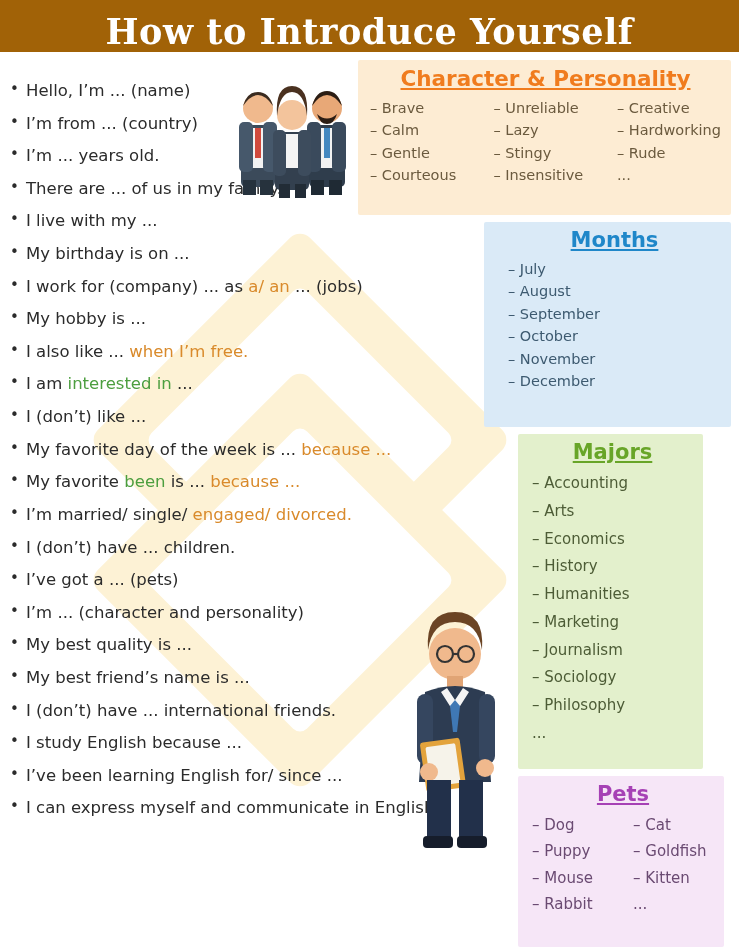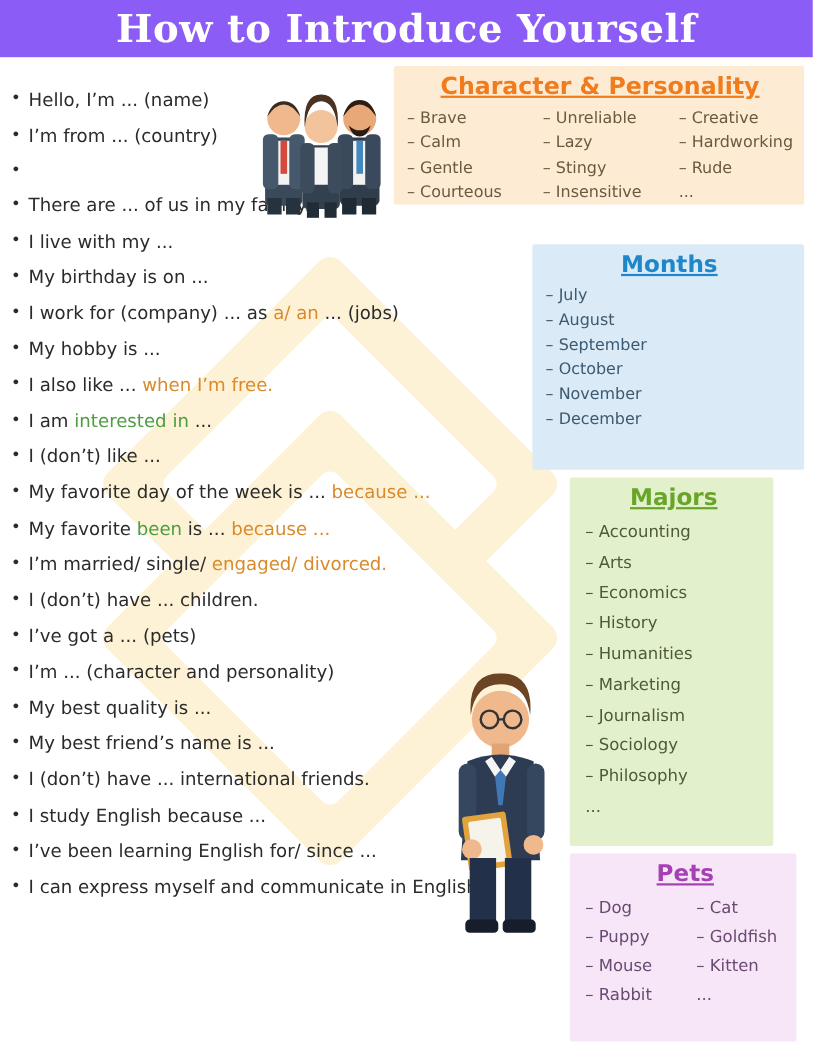--- a/index.html
+++ b/index.html
@@ -41,23 +41,23 @@
     border-radius: 10px;
   }
   .m1 { left: 190px; top: 330px; transform: rotate(45deg); }
   .m2 { left: 190px; top: 470px; transform: rotate(45deg); }
 
   
   .banner {
     position: absolute;
     left: 0; top: 0;
     width: 739px; height: 52px;
-    background: #8b5cf6;
+    background: #a16207;
     z-index: 5;
-    display: flex; align-items: center; justify-content: center;
+    display: flex; align-items: flex-end; justify-content: center;
   }
   .banner h1 {
     font-family: "DejaVu Serif", serif;
     font-weight: 700;
     font-size: 35px;
     color: #ffffff;
     letter-spacing: 0.5px;
     white-space: nowrap;
   }
 
@@ -109,33 +109,33 @@
   .cols2 > div { flex: 1; }
   .item {
     font-size: 14.5px;
     line-height: 1.55;
     white-space: nowrap;
   }
 
   
   #box-character {
     left: 358px; top: 60px;
-    width: 373px; height: 126px;
+    width: 373px; height: 155px;
     background: #fdecd3;
     padding: 6px 10px 6px 12px;
   }
   #box-character .box-title { color: #f07c1e; font-size: 21.5px; }
   #box-character .item { color: #6b5a3e; }
 
   
   #box-months {
     left: 484px; top: 222px;
     width: 247px; height: 205px;
     background: #daeaf7;
-    padding: 6px 10px 6px 12px;
+    padding: 6px 10px 6px 24px;
   }
   #box-months .box-title { color: #1f87c9; }
   #box-months .item { color: #3d5a70; }
 
   
   #box-majors {
     left: 518px; top: 434px;
     width: 185px; height: 335px;
     background: #e3f0cc;
     padding: 6px 10px 6px 14px;
@@ -182,20 +182,21 @@
       <div class="phrase">
         <span class="bullet">•</span>
         <span class="txt"><span>Hello, I’m ... (name)</span></span>
       </div>
       <div class="phrase">
         <span class="bullet">•</span>
         <span class="txt"><span>I’m from ... (country)</span></span>
       </div>
       <div class="phrase">
         <span class="bullet">•</span>
+        <span class="txt"><span>I’m ... years old.</span></span>
       </div>
       <div class="phrase">
         <span class="bullet">•</span>
         <span class="txt"><span>There are ... of us in my family.</span></span>
       </div>
       <div class="phrase">
         <span class="bullet">•</span>
         <span class="txt"><span>I live with my ...</span></span>
       </div>
       <div class="phrase">

